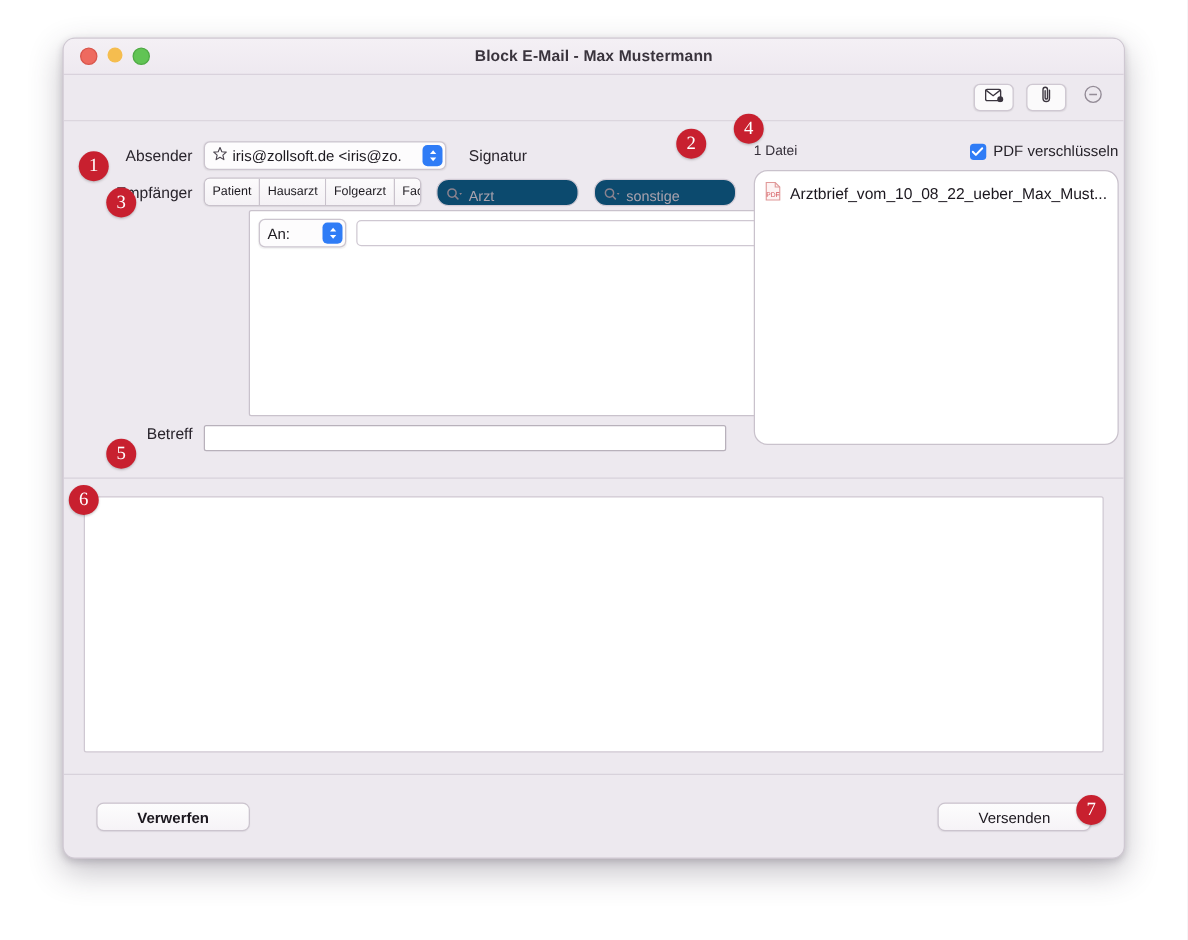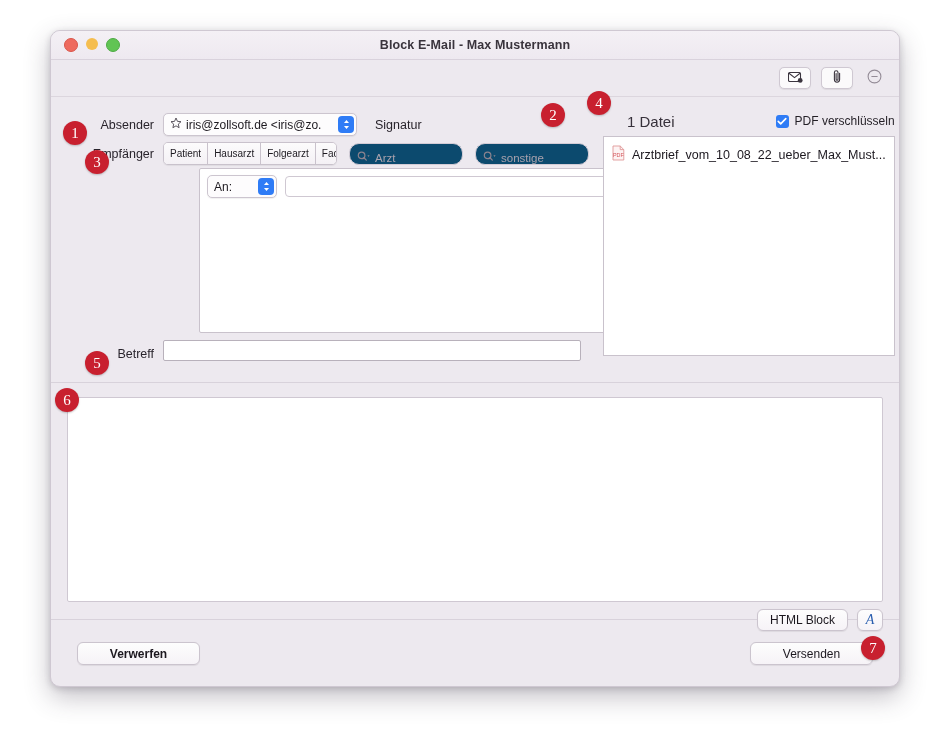--- a/index.html
+++ b/index.html
@@ -219,56 +219,56 @@
     margin-left: 8px;
     border: 1px solid #CFC8D2;
     border-radius: 4px;
     background: #FFFFFF;
   }
 
   
   #betreff-row {
     position: absolute;
     left: 0; top: 243px;
-    display: flex; align-items: flex-end;
+    display: flex; align-items: flex-start;
   }
   #betreff-field {
     width: 416px; height: 19px;
     background: #FFFFFF;
     border: 1px solid #B8B1BB;
     border-radius: 2px;
     margin-left: 0;
   }
 
   
   #att-header {
     display: flex;
     align-items: center;
     height: 16px;
     margin-bottom: 7px;
   }
-  #att-count { font-size: 15px; color: #36303A; margin-left: 24px; }
+  #att-count { font-size: 11px; color: #36303A; }
   #pdf-enc {
     margin-left: auto;
     display: flex; align-items: center;
     font-size: 12px; color: #231F26;
   }
   #pdf-check {
     width: 13px; height: 13px;
     background: #2F7CF6;
     border-radius: 3px;
     margin-right: 6px;
     display: flex; align-items: center; justify-content: center;
     flex: none;
   }
   #att-list {
     height: 220px;
     background: #FFFFFF;
     border: 1px solid #C9C2CC;
-    border-radius: 0;
+    border-radius: 11px;
     padding: 6px 4px;
     box-sizing: border-box;
   }
   .att-item {
     display: flex;
     align-items: center;
     font-size: 12.5px;
     color: #1B171E;
     padding: 2px 4px;
   }
@@ -494,24 +494,20 @@
         </div>
       </div>
     </div>
   </div>
 
   <div id="divider-h"></div>
 
   <div id="body-region">
     <div class="badge" style="left:4px; top:5px;">6</div>
     <div id="message-body"></div>
-    <div id="body-tools">
-      <div class="pushbtn">HTML Block</div>
-      <div class="pushbtn" id="font-btn">A</div>
-    </div>
   </div>
 
   <div id="footer-div"></div>
 
   <div id="footer">
     <div class="pushbtn" id="verwerfen">Verwerfen</div>
     <div class="pushbtn" id="versenden">Versenden</div>
     <div class="badge" style="right:14px; top:16px;">7</div>
   </div>
 

